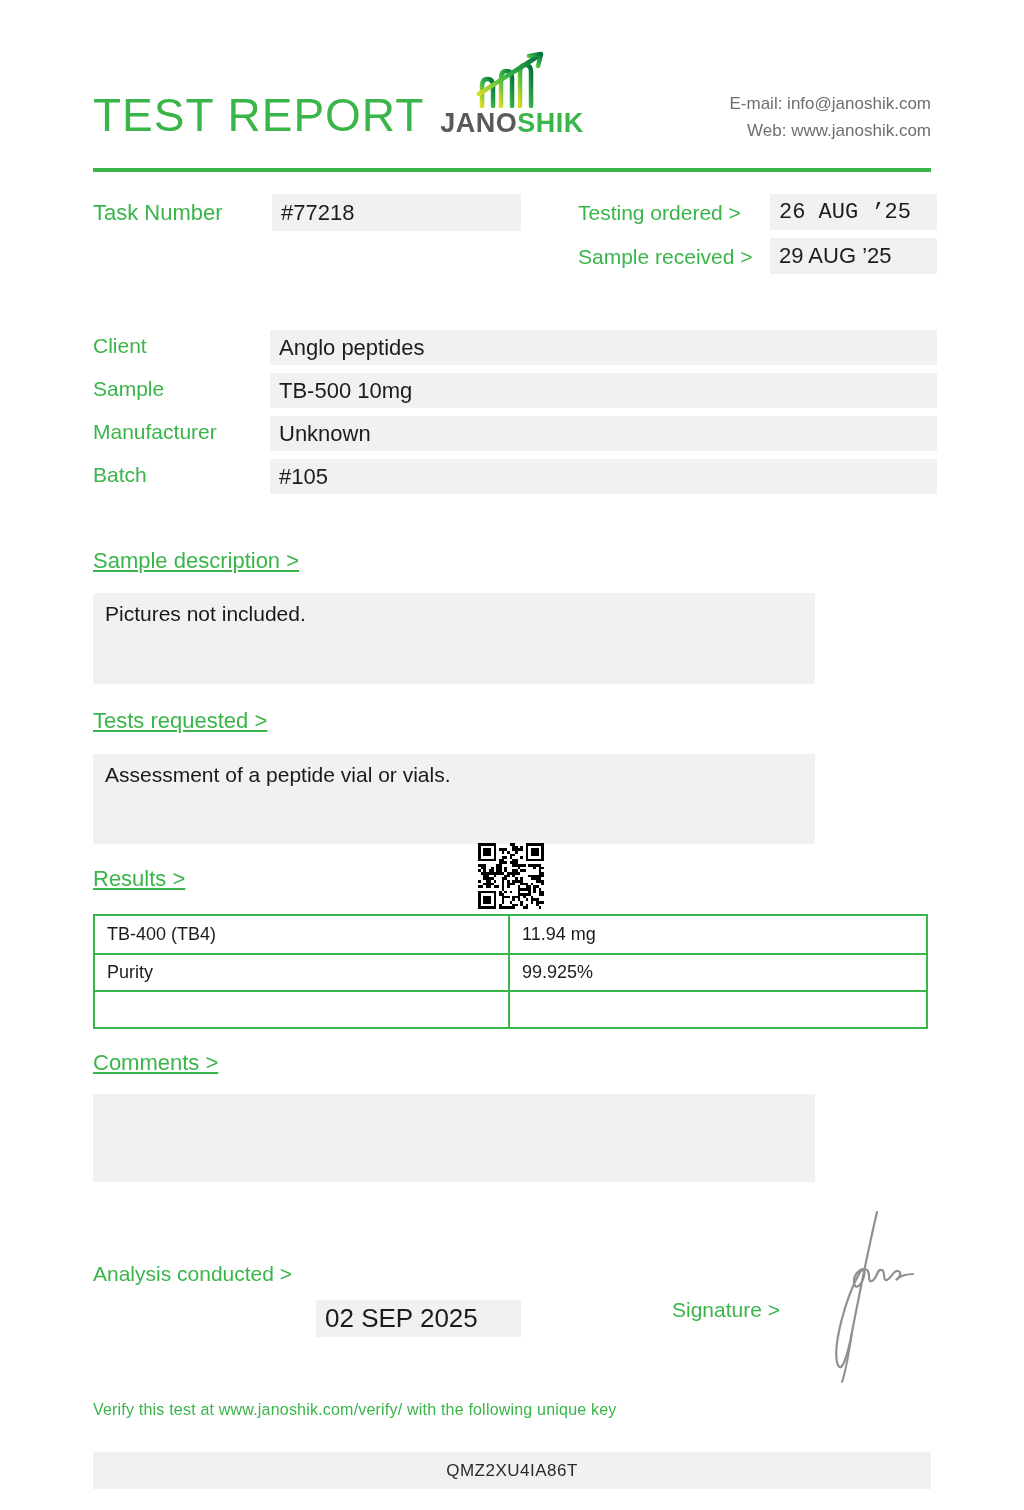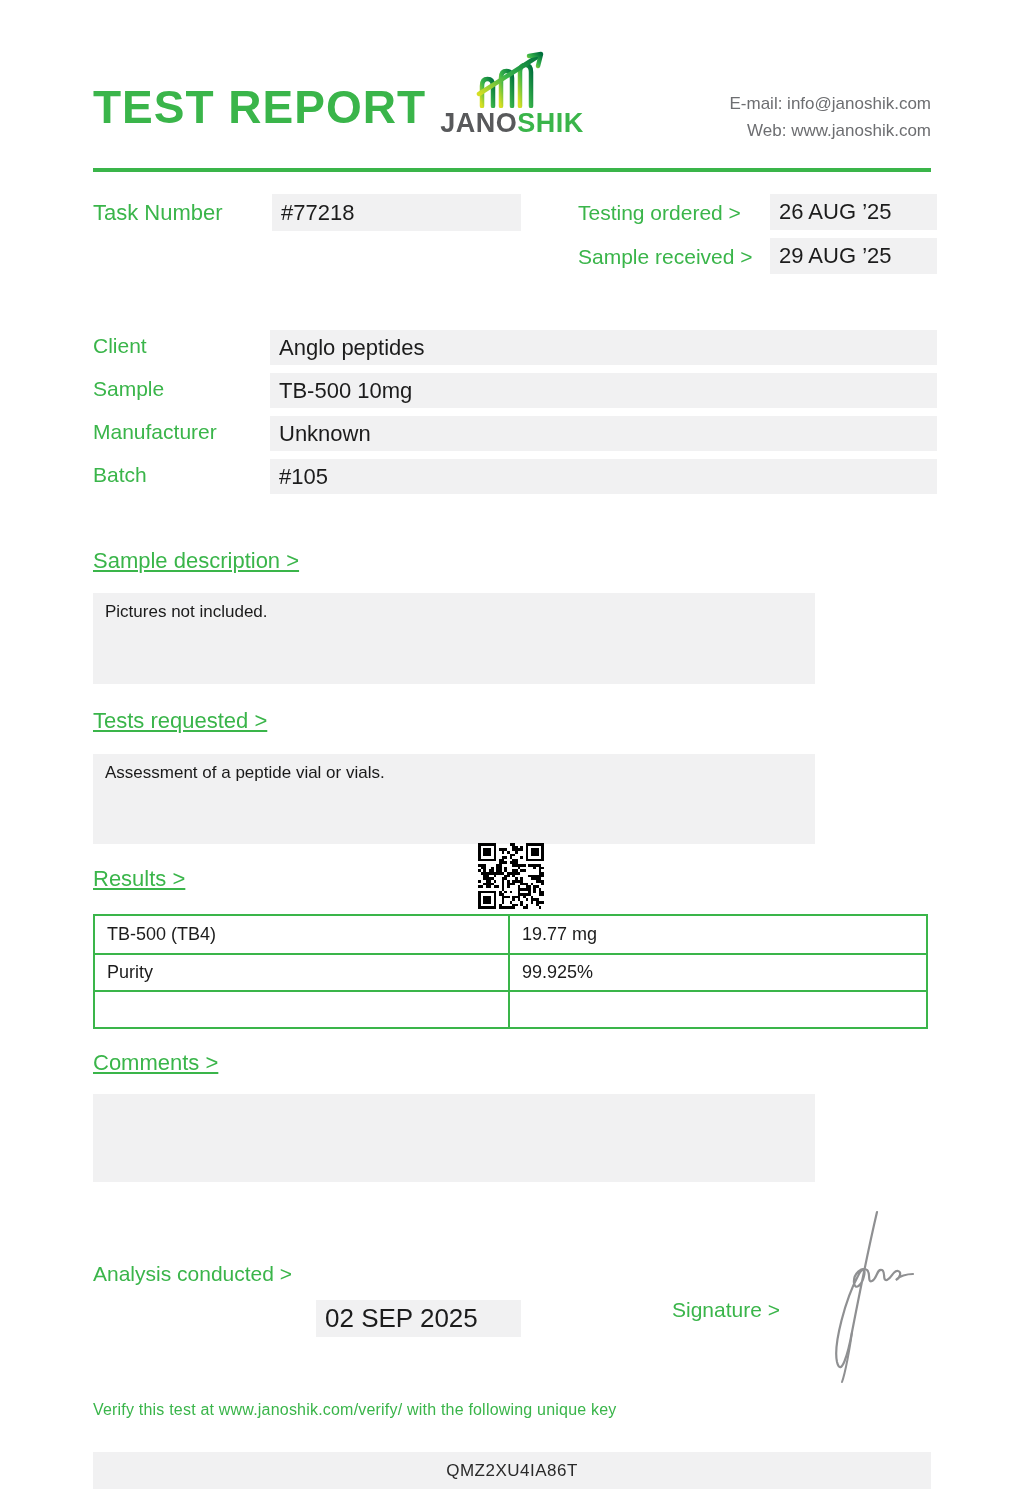--- a/index.html
+++ b/index.html
@@ -3,42 +3,42 @@
 <meta charset="utf-8">
 <style>
   html,body{margin:0;padding:0;background:#ffffff;}
   .page{
     position:relative;width:1024px;height:1510px;background:#fff;overflow:hidden;
     font-family:"Liberation Sans","DejaVu Sans",sans-serif;color:#1c1c1c;
   }
   .abs{position:absolute;}
   .graybox{background:var(--box-gray,#f1f1f2);}
   
-  .title{left:93px;top:80px;font-size:46px;font-weight:700;letter-spacing:1px;color:var(--green,#3ab54a);}
+  .title{left:93px;top:88px;font-size:46px;font-weight:400;letter-spacing:1px;color:var(--green,#3ab54a);}
   .logo-icon{left:474px;top:50px;width:74px;height:58px;}
   .logo-text{left:430px;top:108px;width:164px;text-align:center;font-size:27px;font-weight:bold;letter-spacing:.5px;}
   .logo-left{color:var(--logo-gray,#58595b);margin-top:31px;}
   .logo-right{color:var(--green,#3ab54a);}
   .contact{right:93px;top:90px;text-align:right;font-size:17px;line-height:27px;color:var(--contact-gray,#6d6e71);}
   .rule{left:93px;top:168px;width:838px;height:4px;background:var(--green,#3ab54a);}
   
   .lbl{font-size:21px;color:var(--green,#3ab54a);white-space:nowrap;}
   .valbox{display:flex;align-items:center;padding-left:9px;font-size:21px;font-weight:500;color:#1c1c1c;text-align:right;}
   .task-label{left:93px;top:200px;font-size:22px;}
   .task-box{left:272px;top:194px;width:240px;height:37px;font-size:22px;}
   .ordered-label{left:578px;top:201px;}
-  .ordered-box{left:770px;top:194px;width:158px;height:36px;font-size:22px;}
+  .ordered-box{left:770px;top:194px;width:158px;height:36px;font-size:22px;font-family:Liberation Mono, monospace;}
   .received-label{left:578px;top:245px;}
   .received-box{left:770px;top:238px;width:158px;height:36px;font-size:22px;}
   
   .drow-label{left:93px;font-size:21px;}
   .drow-box{left:270px;width:658px;height:35px;font-size:22px;}
   
   .sect-h{left:93px;font-size:22px;color:var(--green,#3ab54a);text-decoration:underline;}
-  .sect-box{left:93px;width:722px;padding:9px 12px;box-sizing:border-box;font-size:17px;color:#1a1a1a;}
+  .sect-box{left:93px;width:722px;padding:9px 12px;box-sizing:border-box;font-size:21px;color:#1a1a1a;}
   
   .rtable{left:93px;top:914px;width:835px;border:2px solid var(--green,#3ab54a);box-sizing:border-box;display:grid;grid-template-columns:415px 1fr;}
   .rtable .cell{height:37px;display:flex;align-items:center;padding-left:12px;font-size:18px;box-sizing:border-box;border-top:2px solid var(--green,#3ab54a);}
   .rtable .cell.r0{border-top:none;}
   .rtable .cell.c0{border-right:2px solid var(--green,#3ab54a);}
   .qr{left:478px;top:843px;width:66px;height:66px;}
   
   .analysis-label{left:93px;top:1262px;}
   .analysis-box{left:316px;top:1300px;width:196px;height:37px;font-size:26px;}
   .signature-label{left:672px;top:1262px;margin-top:36px;}
@@ -327,22 +327,22 @@
       <rect x="2" y="2" width="3" height="3" fill="#000"></rect>
       <rect x="18" y="0" width="7" height="7" fill="#000"></rect>
       <rect x="19" y="1" width="5" height="5" fill="#fff"></rect>
       <rect x="20" y="2" width="3" height="3" fill="#000"></rect>
       <rect x="0" y="18" width="7" height="7" fill="#000"></rect>
       <rect x="1" y="19" width="5" height="5" fill="#fff"></rect>
       <rect x="2" y="20" width="3" height="3" fill="#000"></rect>
     </svg>
 
   <div class="abs rtable">
-    <div class="cell r0 c0">TB-500 (TB4)</div>
-    <div class="cell r0">19.77 mg</div>
+    <div class="cell r0 c0">TB-400 (TB4)</div>
+    <div class="cell r0">11.94 mg</div>
     <div class="cell c0">Purity</div>
     <div class="cell">99.925%</div>
     <div class="cell c0"></div>
     <div class="cell"></div>
   </div>
 
   <div class="abs sect-h" style="top:1050px">Comments &gt;</div>
   <div class="abs graybox sect-box" style="top:1094px;height:88px">
     <span></span>
   </div>

